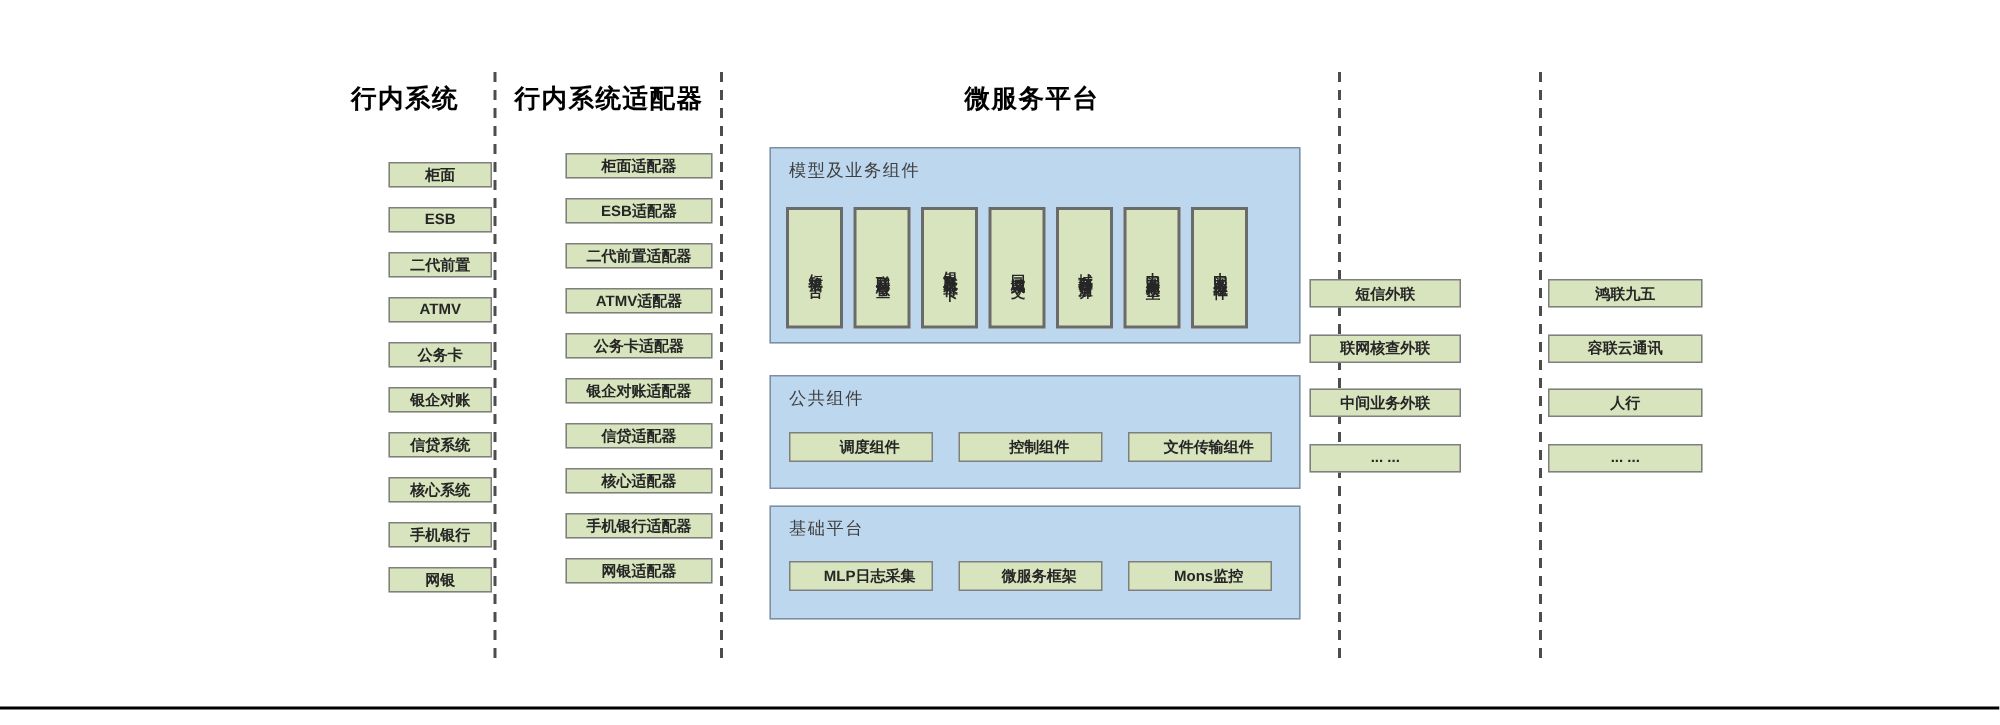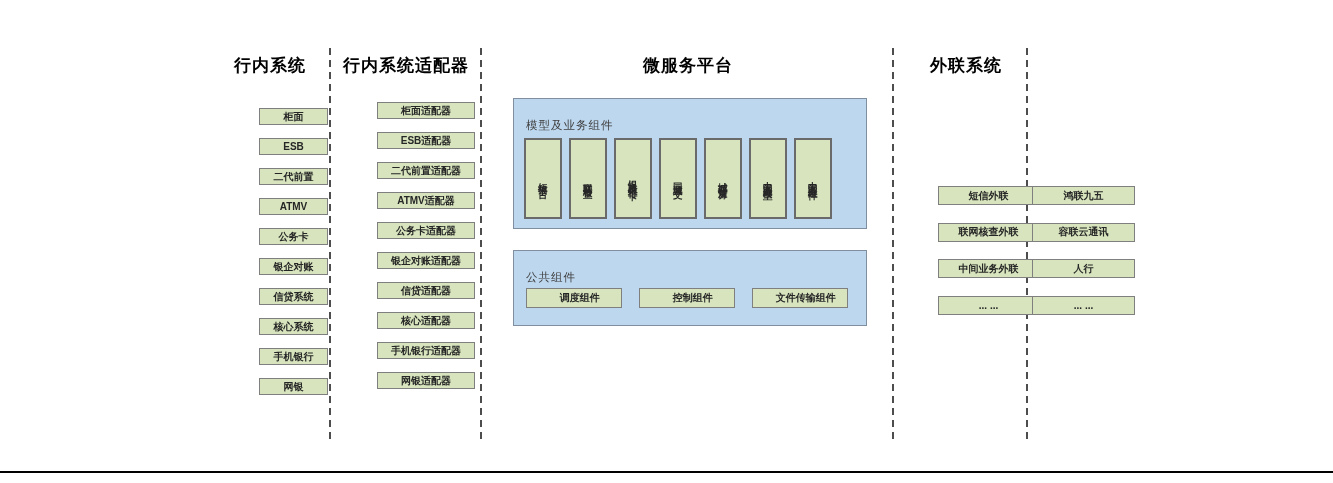--- a/index.html
+++ b/index.html
@@ -65,21 +65,21 @@
   .panel {
     position: absolute;
     left: 513px;
     width: 354px;
     background: var(--panel-fill, #bdd7ee);
     border: 1px solid #7f8f9f;
   }
   .panel-title {
     position: absolute;
     left: 12px;
-    top: 19px;
+    top: 7px;
     font-size: 11.5px;
     color: #3f3f3f;
     letter-spacing: 1px;
     white-space: nowrap;
   }
 
   
   .vbox-row {
     position: absolute;
     left: 10px;
@@ -116,21 +116,20 @@
   }
 </style>
 </head>
 <body>
 
 <div class="stage">
 
   <div class="col-header" style="left:205px; top:54px; width:130px;">行内系统</div>
   <div class="col-header" style="left:330px; top:54px; width:152px;">行内系统适配器</div>
   <div class="col-header" style="left:613px; top:54px; width:150px;">微服务平台</div>
-  <div class="col-header" style="left:896px; top:54px; width:140px;">外联系统</div>
 
   <div class="vsep" style="left:329px;"></div>
   <div class="vsep" style="left:480px;"></div>
   <div class="vsep" style="left:892px;"></div>
   <div class="vsep" style="left:1026px;"></div>
 
   <div class="col-list list-narrow" style="left:234px; top:108px; width:69px;">
       <div class="gbox">柜面</div>
       <div class="gbox">ESB</div>
       <div class="gbox">二代前置</div>
@@ -171,22 +170,30 @@
 
   <div class="panel" style="top:250px; height:76px;">
     <div class="panel-title">公共组件</div>
     <div class="hbox-row" style="top:37px;">
         <div class="gbox">调度组件</div>
         <div class="gbox">控制组件</div>
         <div class="gbox">文件传输组件</div>
       </div>
   </div>
 
-
-  <div class="col-list list-wide" style="left:938px; top:186px; width:101px;">
+  <div class="panel" style="top:337px; height:76px;">
+    <div class="panel-title">基础平台</div>
+    <div class="hbox-row" style="top:36px;">
+        <div class="gbox">MLP日志采集</div>
+        <div class="gbox">微服务框架</div>
+        <div class="gbox">Mons监控</div>
+      </div>
+  </div>
+
+  <div class="col-list list-wide" style="left:873px; top:186px; width:101px;">
       <div class="gbox">短信外联</div>
       <div class="gbox">联网核查外联</div>
       <div class="gbox">中间业务外联</div>
       <div class="gbox">... ...</div>
     </div>
 
   <div class="col-list list-wide" style="left:1032px; top:186px; width:103px;">
       <div class="gbox">鸿联九五</div>
       <div class="gbox">容联云通讯</div>
       <div class="gbox">人行</div>

